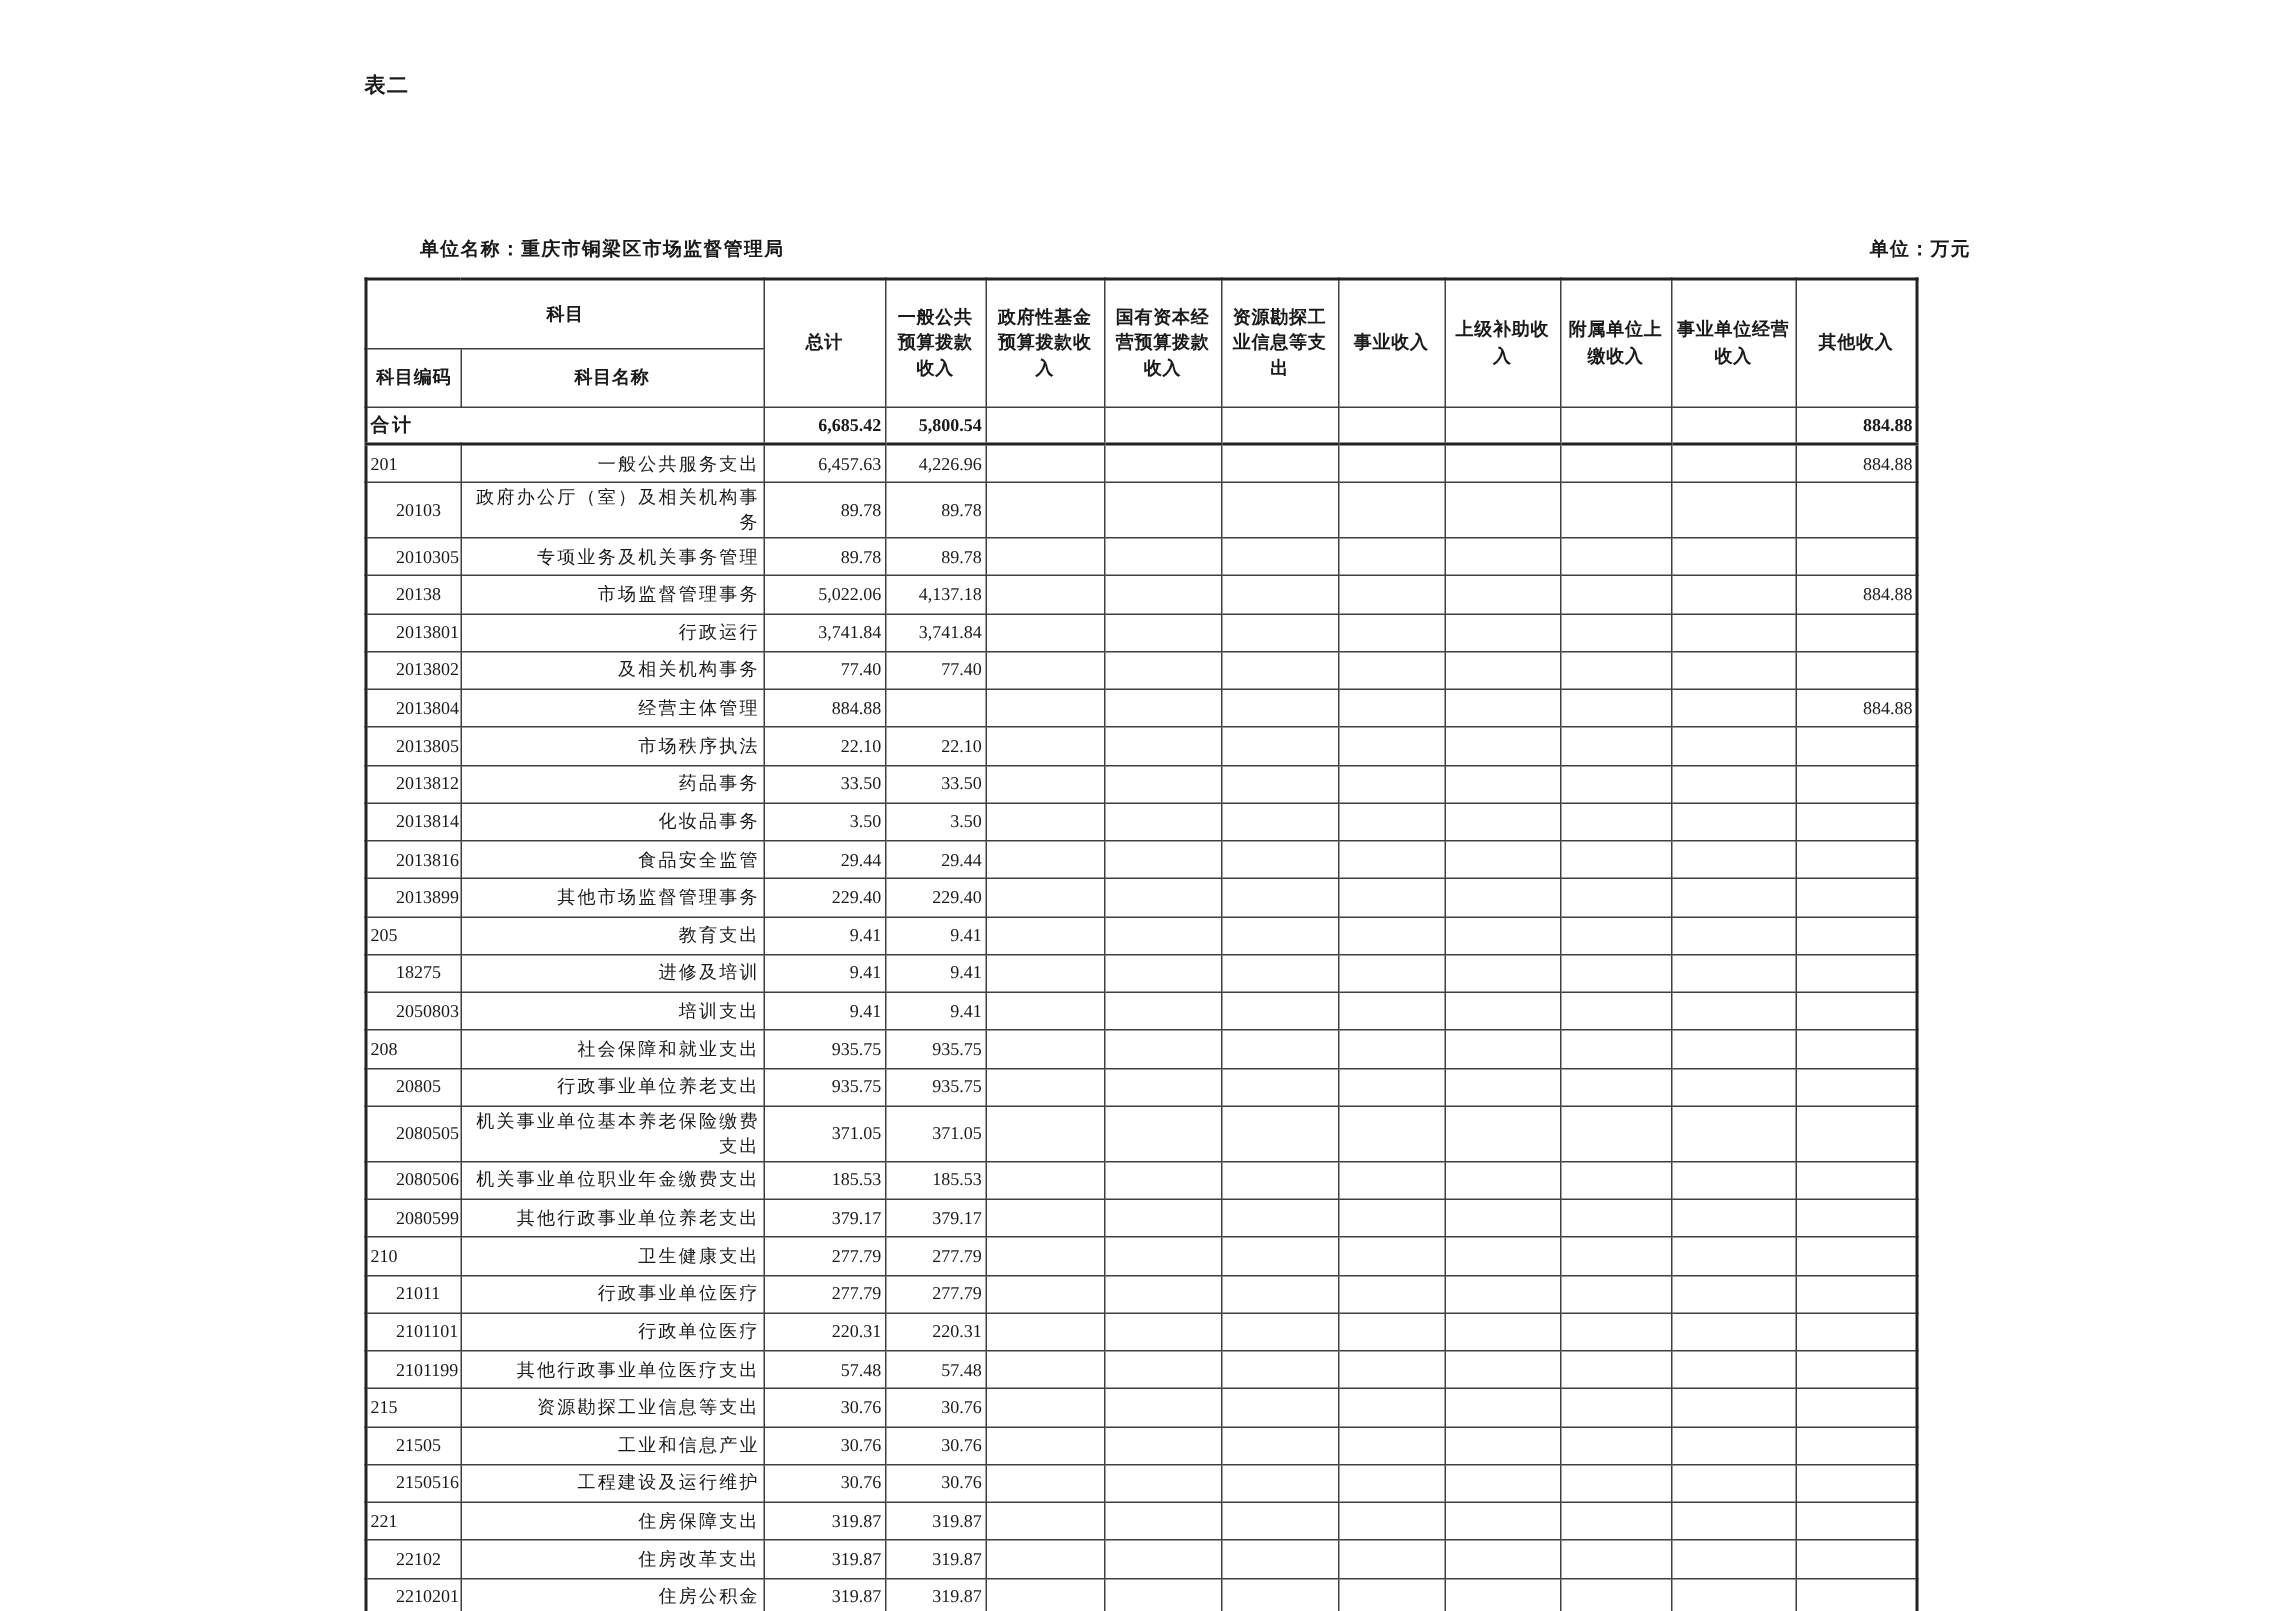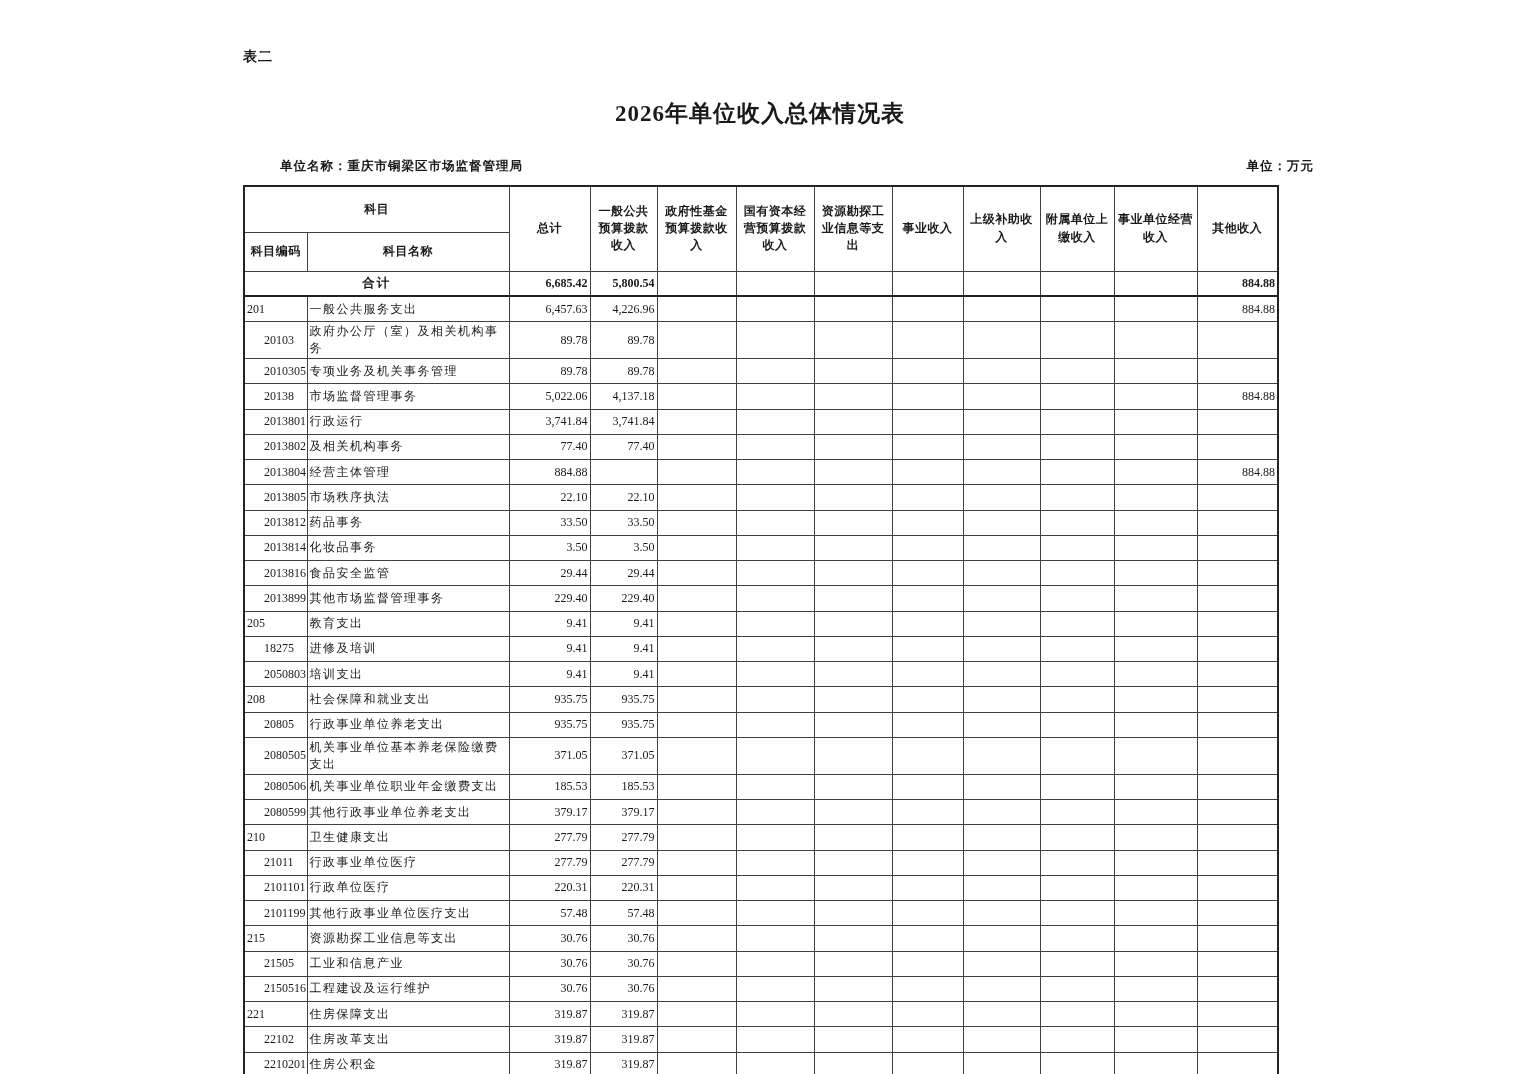--- a/index.html
+++ b/index.html
@@ -76,48 +76,47 @@
   tr.subject-row th { height: 46px; }
   tr.subhead-row th { height: 39px; }
   tbody td { height: 25.26px; }
   td.code {
     text-align: left;
     padding-left: 3px;
     font-size: 11.5px;
   }
   td.code.indent { padding-left: 19px; }
   td.name {
-    text-align: left;
+    text-align: right;
     padding-left: 8px;
     font-size: 11.5px;
     letter-spacing: 1.5px;
   }
   td.num {
     text-align: right;
     padding-right: 3px;
     font-size: 12px;
   }
   tr.total-row td {
     font-weight: bold;
     border-bottom: 2px solid #222222;
   }
   tr.total-row td.label {
-    text-align: center;
+    text-align: left;
     letter-spacing: 2px;
     font-size: 12.5px;
   }
 </style>
 </head>
 <body>
 
 <div class="page">
 
   <div class="table-label">表二</div>
 
-  <h1 class="title">2026年单位收入总体情况表</h1>
 
   <div class="meta-row">
     <span>单位名称：重庆市铜梁区市场监督管理局</span>
     <span>单位：万元</span>
   </div>
 
   <table class="income-table">
     <colgroup>
       <col style="width:63px">
       <col style="width:202px">

